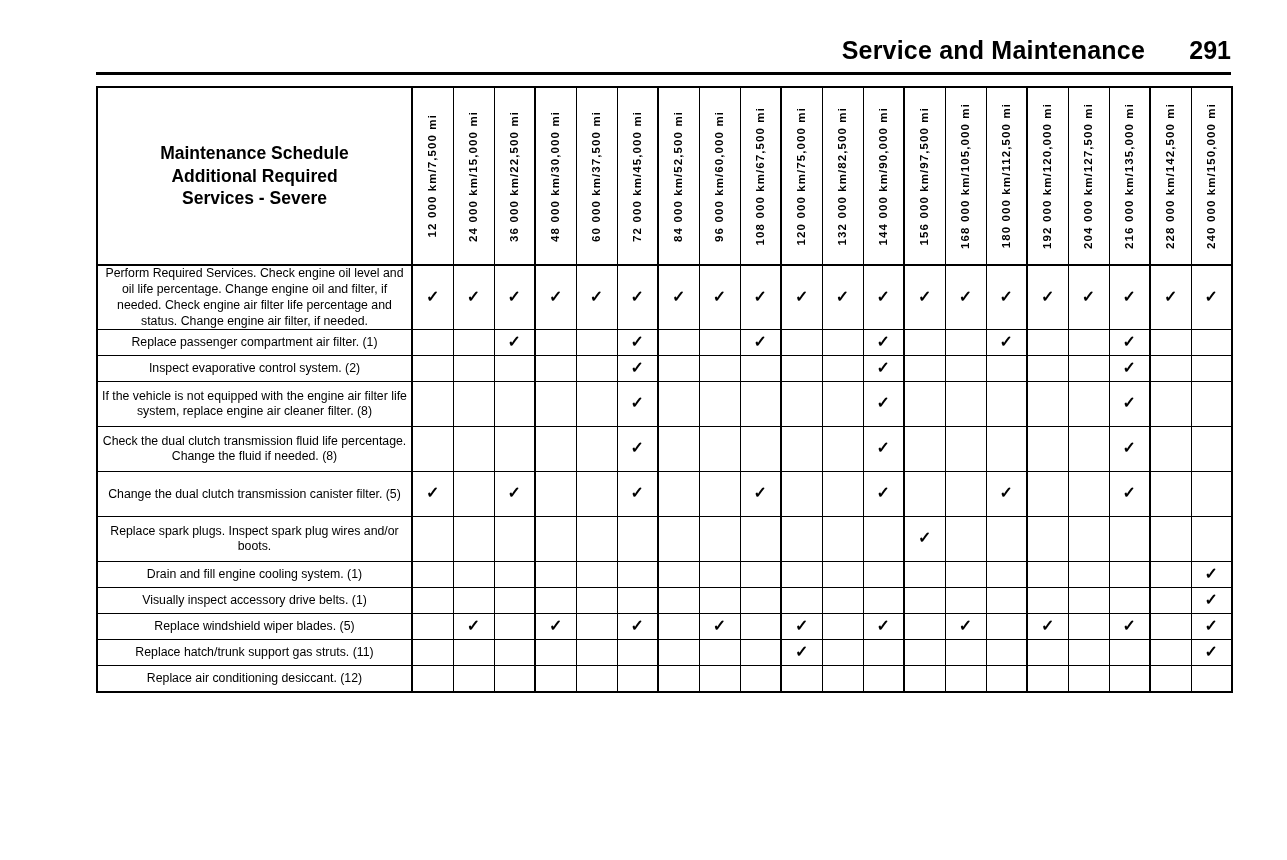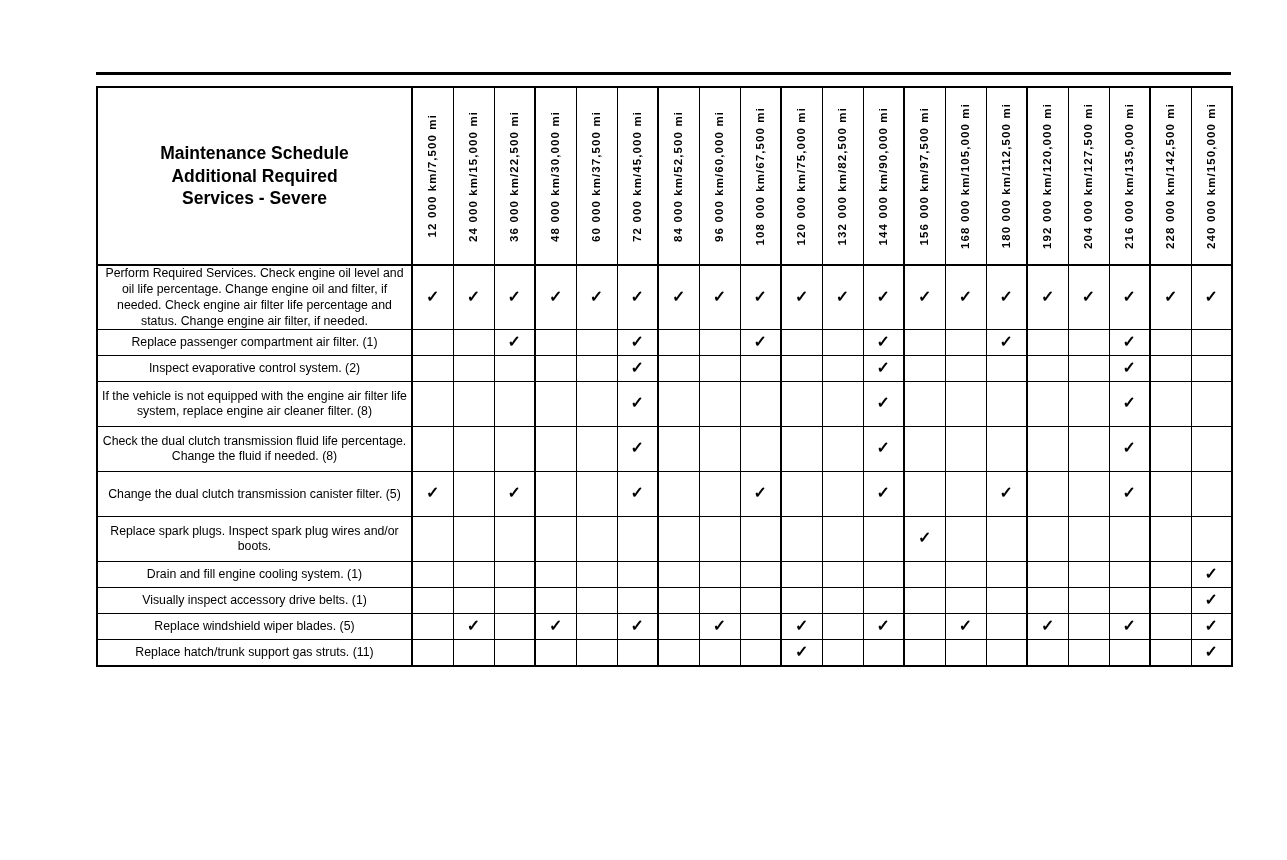--- a/index.html
+++ b/index.html
@@ -139,20 +139,24 @@
   }
   tr.tall-row td { height: 62px; }
   tr.r-std td { height: 25px; }
   tr.r-med td { height: 44px; }
 </style>
 </head>
 <body>
 
 <div class="page">
 
+  <div class="page-header">
+    <div class="header-title">Service and Maintenance</div>
+    <div class="header-pageno">291</div>
+  </div>
   <div class="header-rule"></div>
 
   <div class="schedule-wrap">
     <table class="schedule">
       <colgroup id="colgroup-holder">
           <col class="col-label">
           <col class="col-tick">
           <col class="col-tick">
           <col class="col-tick">
           <col class="col-tick">
@@ -451,17 +455,40 @@
             <td class="tick-cell"></td>
             <td class="tick-cell grp"></td>
             <td class="tick-cell"></td>
             <td class="tick-cell"></td>
             <td class="tick-cell grp"></td>
             <td class="tick-cell"></td>
             <td class="tick-cell"></td>
             <td class="tick-cell grp"></td>
             <td class="tick-cell"><span class="check">✓</span></td>
           </tr>
+          <tr class="r-std">
+            <td class="row-label">Replace air conditioning desiccant. (12)</td>
+            <td class="tick-cell"></td>
+            <td class="tick-cell"></td>
+            <td class="tick-cell"></td>
+            <td class="tick-cell grp"></td>
+            <td class="tick-cell"></td>
+            <td class="tick-cell"></td>
+            <td class="tick-cell grp"></td>
+            <td class="tick-cell"></td>
+            <td class="tick-cell"></td>
+            <td class="tick-cell grp"></td>
+            <td class="tick-cell"></td>
+            <td class="tick-cell"></td>
+            <td class="tick-cell grp"></td>
+            <td class="tick-cell"></td>
+            <td class="tick-cell"></td>
+            <td class="tick-cell grp"></td>
+            <td class="tick-cell"></td>
+            <td class="tick-cell"></td>
+            <td class="tick-cell grp"></td>
+            <td class="tick-cell"></td>
+          </tr>
         </tbody>
     </table>
   </div>
 
 </div>
 
 </body></html>

